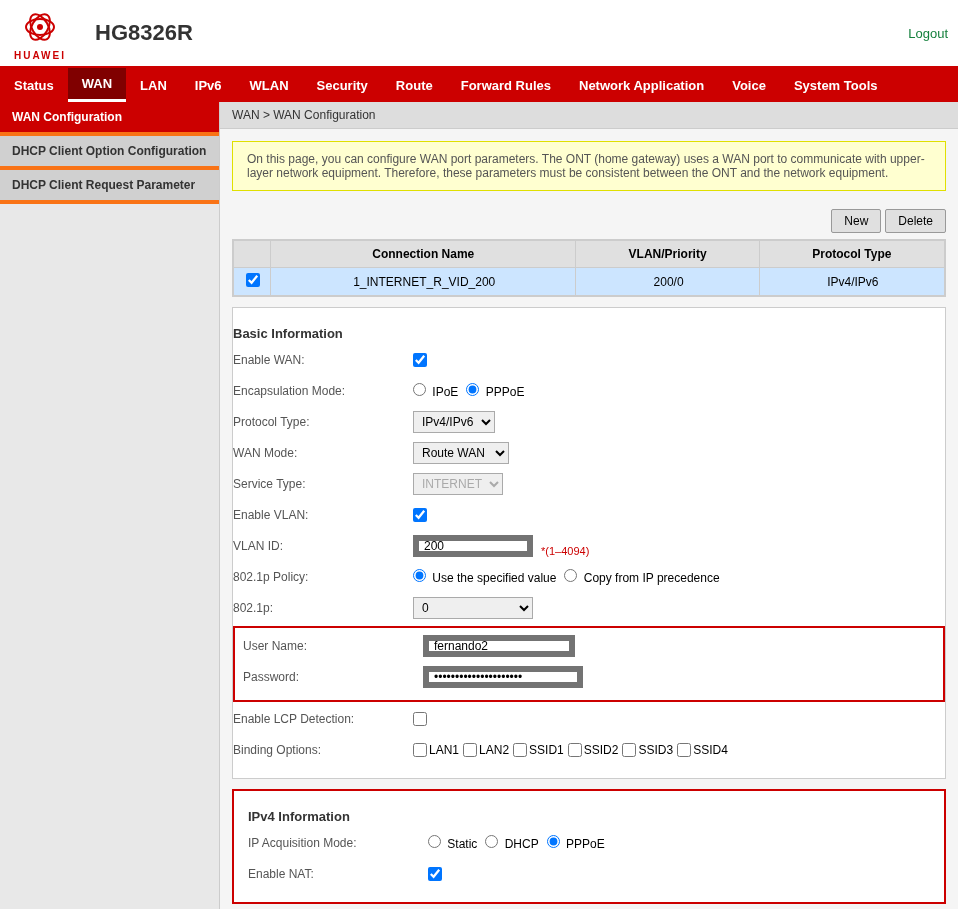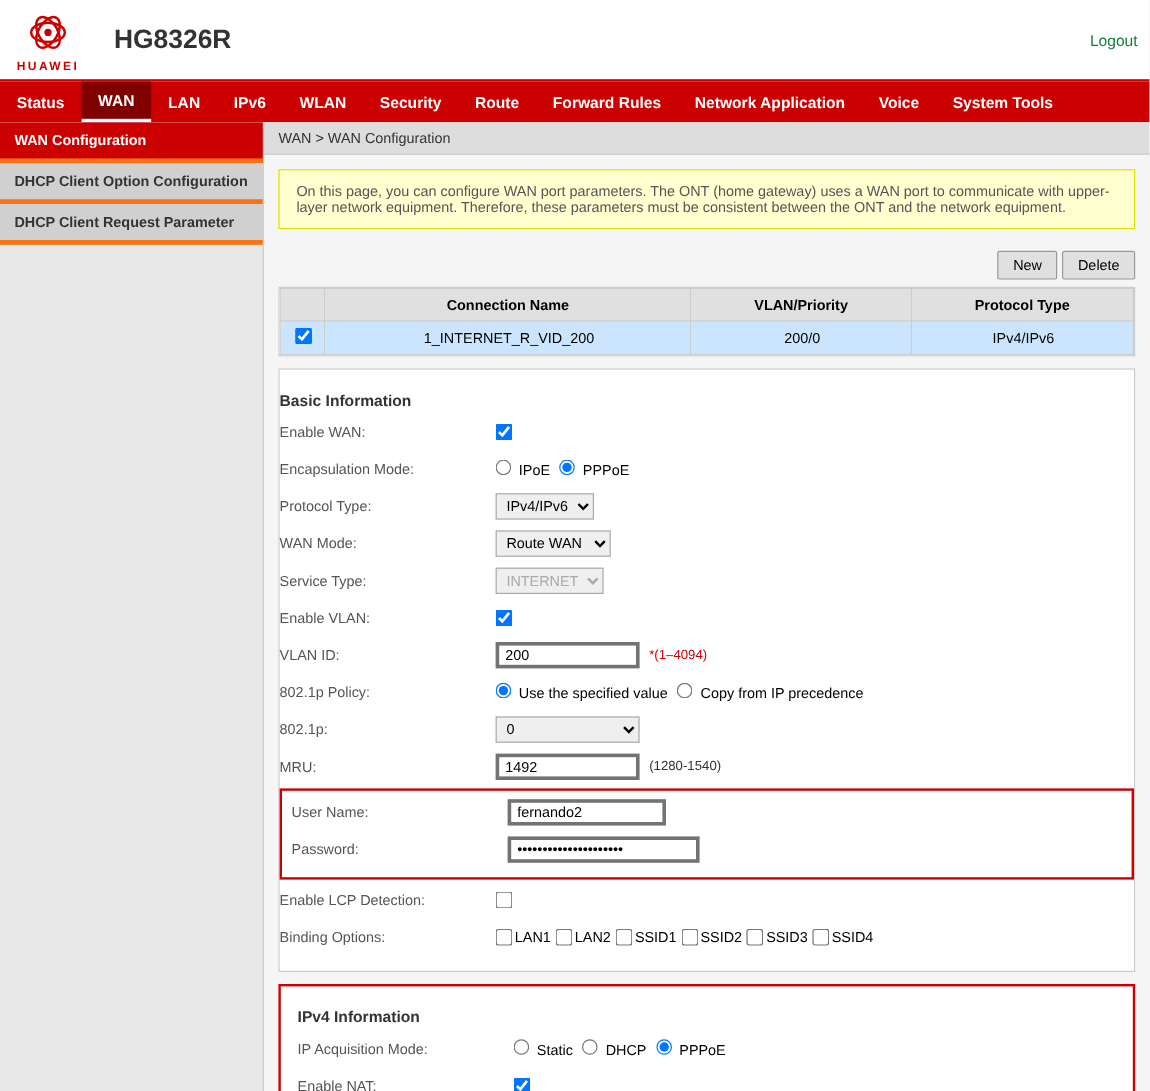--- a/index.html
+++ b/index.html
@@ -40,22 +40,22 @@
     th { background: #e0e0e0; padding: 6px 10px; text-align: center; font-size: 12px; border: 1px solid #ccc; }
     td { padding: 5px 10px; text-align: center; font-size: 12px; border: 1px solid #ccc; }
     .row-selected td { background: #cce5ff; padding-left: 12px; }
     .row-selected td:first-child { text-align: center; }
 
     
     .form-container { margin: 0 12px 10px; background: white; border: 1px solid #ccc; padding: 10px 0; }
     .section-title { font-weight: bold; font-size: 13px; margin: 8px 0 6px; color: #333; }
     .form-row { display: flex; align-items: center; margin-bottom: 5px; min-height: 26px; }
     .form-label { width: 180px; color: #555; font-size: 12px; flex-shrink: 0; }
-    .form-value { flex: 1; display: flex; align-items: center; gap: 8px; font-size: 12px; }
-    input[type="text"], input[type="password"] { padding: 2px 5px; border: 3px solid #737373; font-size: 12px; height: 22px; }
+    .form-value { flex: 1; display: flex; align-items: flex-end; gap: 8px; font-size: 12px; }
+    input[type="text"], input[type="password"] { padding: 2px 5px; border: 6px solid #737373; font-size: 12px; height: 22px; }
     select { padding: 2px 4px; border: 1px solid #aaa; font-size: 12px; height: 22px; }
     .hint { color: #cc0000; font-size: 11px; }
     input[type="checkbox"] { width: 14px; height: 14px; }
     input[type="radio"] { margin-right: 3px; }
 
     
     .ipv-section { margin: 0 12px 10px; border: 2px solid #cc0000; padding: 10px 14px; background: white; }
 
     .binding-row { display: flex; align-items: center; flex-wrap: wrap; gap: 4px; }
     .binding-option { display: flex; align-items: center; gap: 2px; font-size: 12px; }
@@ -201,33 +201,26 @@
 
       <div class="form-row">
         <div class="form-label">802.1p:</div>
         <div class="form-value">
           <select style="width:120px;">
             <option>0</option>
           </select>
         </div>
       </div>
 
-      <div class="form-row">
-        <div class="form-label">MRU:</div>
-        <div class="form-value">
-          <input type="text" style="width: 120px;" value="1492">
-          <span style="color:#333; font-size:11px;">(1280-1540)</span>
-        </div>
-      </div>
 
       <div style="border: 2px solid #cc0000; padding: 5px 8px; margin: 4px 0;">
         <div class="form-row">
           <div class="form-label">User Name:</div>
           <div class="form-value">
-            <input type="text" style="width: 132px;" value="fernando2">
+            <input type="text" style="width: 152px;" value="fernando2">
           </div>
         </div>
         <div class="form-row">
           <div class="form-label">Password:</div>
           <div class="form-value">
             <input type="password" style="width: 160px;" value="somepassword123456789">
           </div>
         </div>
       </div>
 

